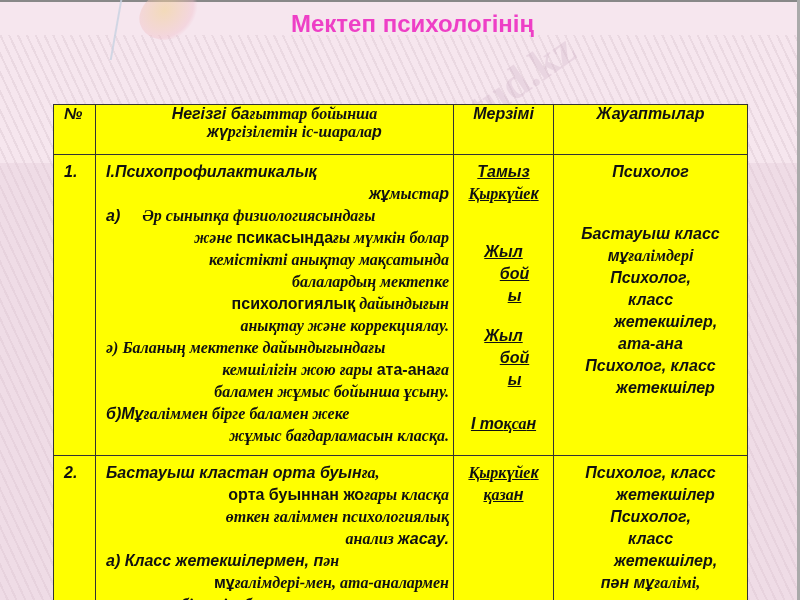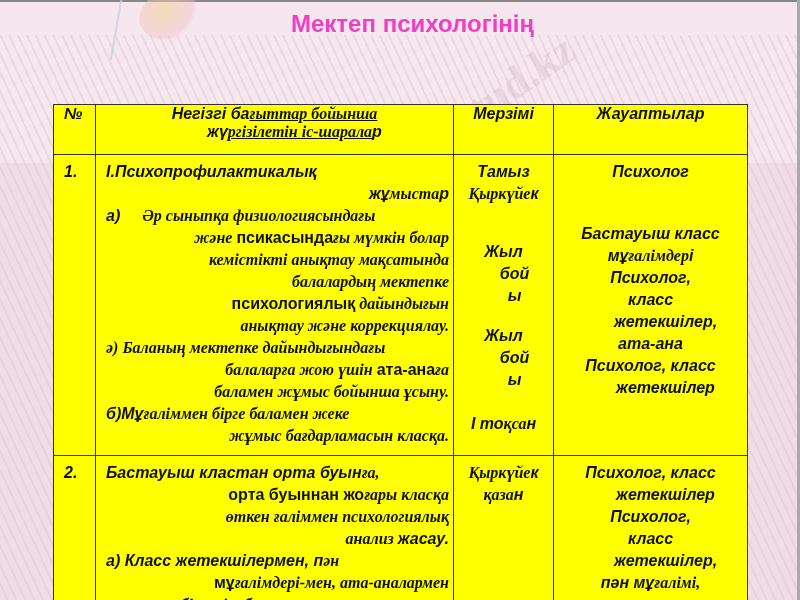--- a/index.html
+++ b/index.html
@@ -51,25 +51,25 @@
   .c-act { width:358px; }
   .c-term { width:100px; }
   .c-resp { width:194px; }
   .hdr th.c-num { text-align:left; padding-left:10px; }
   .sans-b { font-family:"Liberation Sans", sans-serif; font-weight:bold; font-style:italic; }
   .serif-i { font-family:"Liberation Serif", serif; font-style:italic; font-weight:bold; }
   .num-cell { font-family:"Liberation Sans", sans-serif; font-weight:bold; font-style:italic; font-size:16px; padding:8px 0 0 10px !important; }
   .act-cell { font-size:16px; line-height:22px; padding:6px 4px 4px 10px !important; }
   .act-cell .ind { padding-left:28px;text-align:right; }
   .act-cell p { margin:0; }
-  .term-cell { text-align:center; font-size:16px; line-height:22px; padding-top:6px !important; }
+  .term-cell { text-align:center; font-size:16px; line-height:22px; padding-top:6px !important;text-decoration:underline; }
   .resp-cell { text-align:center; font-size:16px; line-height:22px; padding-top:6px !important; }
   .row1 td { height:290px; }
   .row2 td { height:160px; }
-  .hdr-act .sm { font-family:"Liberation Serif", serif; font-style:italic; font-weight:bold; font-size:16px;text-decoration:underline; }
+  .hdr-act .sm { font-family:"Liberation Serif", serif; font-style:italic; font-weight:bold; font-size:16px; }
   .wm {
     position:absolute; color:rgba(210,180,200,0.35); font-family:"Liberation Serif", serif;
     font-weight:bold; font-size:44px; transform:rotate(-35deg); pointer-events:none;
   }
 </style>
 </head>
 <body>
 
 <div class="bg-stripes"></div>
 <div class="bg-lower"></div>
@@ -104,21 +104,21 @@
     <td class="act-cell">
       <p class="sans-b">I.Психопрофилактикалық</p>
       <p class="ind"><span class="sans-b">жұ</span><span class="serif-i">мыста</span><span class="sans-b">р</span></p>
       <p><span class="sans-b">а)</span><span class="serif-i" style="padding-left:22px">Әр сыныпқа физиологиясындағы</span></p>
       <p class="ind"><span class="serif-i">және </span><span class="sans-b" style="font-style:normal">псикасында</span><span class="serif-i">ғы мүмкін болар</span></p>
       <p class="ind serif-i">кемістікті анықтау мақсатында</p>
       <p class="ind serif-i">балалардың мектепке</p>
       <p class="ind"><span class="sans-b" style="font-style:normal">психологиялық</span><span class="serif-i"> дайындығын</span></p>
       <p class="ind serif-i">анықтау және коррекциялау.</p>
       <p class="serif-i">ә) Баланың мектепке дайындығындағы</p>
-      <p class="ind"><span class="serif-i">балаларға жою үшін </span><span class="sans-b" style="font-style:normal">ата-ана</span><span class="serif-i">ға</span></p>
+      <p class="ind"><span class="serif-i">кемшілігін жою ғары </span><span class="sans-b" style="font-style:normal">ата-ана</span><span class="serif-i">ға</span></p>
       <p class="ind serif-i">баламен жұмыс бойынша ұсыну.</p>
       <p><span class="sans-b">б)Мұ</span><span class="serif-i">ғаліммен бірге баламен жеке</span></p>
       <p class="ind serif-i">жұмыс бағдарламасын класқа.</p>
     </td>
     <td class="term-cell">
       <div class="sans-b">Тамыз</div>
       <div><span class="serif-i">Қыркүйе</span><span class="sans-b">к</span></div>
       <div style="height:36px"></div>
       <div class="sans-b">Жыл</div>
       <div class="sans-b" style="padding-left:22px">бой</div>

